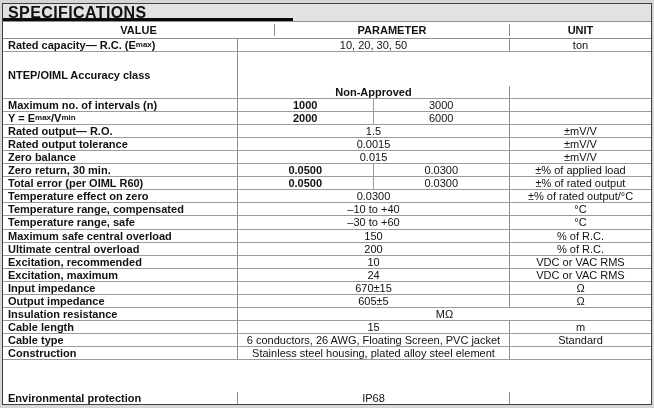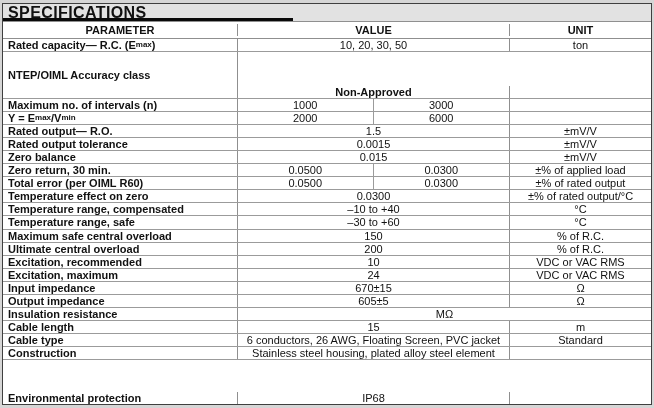--- a/index.html
+++ b/index.html
@@ -52,35 +52,35 @@
     font-weight:bold;}
   .hdr-row .c-param{justify-content:center;padding-left:0;}
   .c-value{width:272px;flex:0 0 272px;border-right:1px solid #8f8f8f;
     justify-content:center;box-sizing:border-box;}
   .c-unit{flex:1;justify-content:center;}
   .value-split{padding:0;}
   .value-split .half{
     width:50%;height:100%;display:flex;align-items:center;justify-content:center;
     box-sizing:border-box;
   }
-  .value-split .half:first-child{border-right:1px solid #9b9b9b;}
+  .value-split .half:first-child{border-right:1px solid #9b9b9b;font-weight:bold;}
   .bold{font-weight:bold;margin-top:34px;}
   sub{font-size:8px;font-weight:inherit;line-height:0;}
 </style>
 </head>
 <body>
 
 <div class="spec-table">
   <div class="title-bar">
     <span class="title-text">SPECIFICATIONS</span>
     <div class="title-underline"></div>
   </div>
   <div class="hdr-row">
+    <div class="cell c-value">VALUE</div>
     <div class="cell c-param">PARAMETER</div>
-    <div class="cell c-value">VALUE</div>
     <div class="cell c-unit">UNIT</div>
   </div>
   <div class="rows" id="rows">
       <div class="row">
         <div class="cell c-param">Rated capacity— R.C. (E<sub>max</sub>)</div>
         <div class="cell c-value">10, 20, 30, 50</div>
         <div class="cell c-unit">ton</div>
       </div>
       <div class="row">
         <div class="cell c-param">NTEP/OIML Accuracy class</div>

